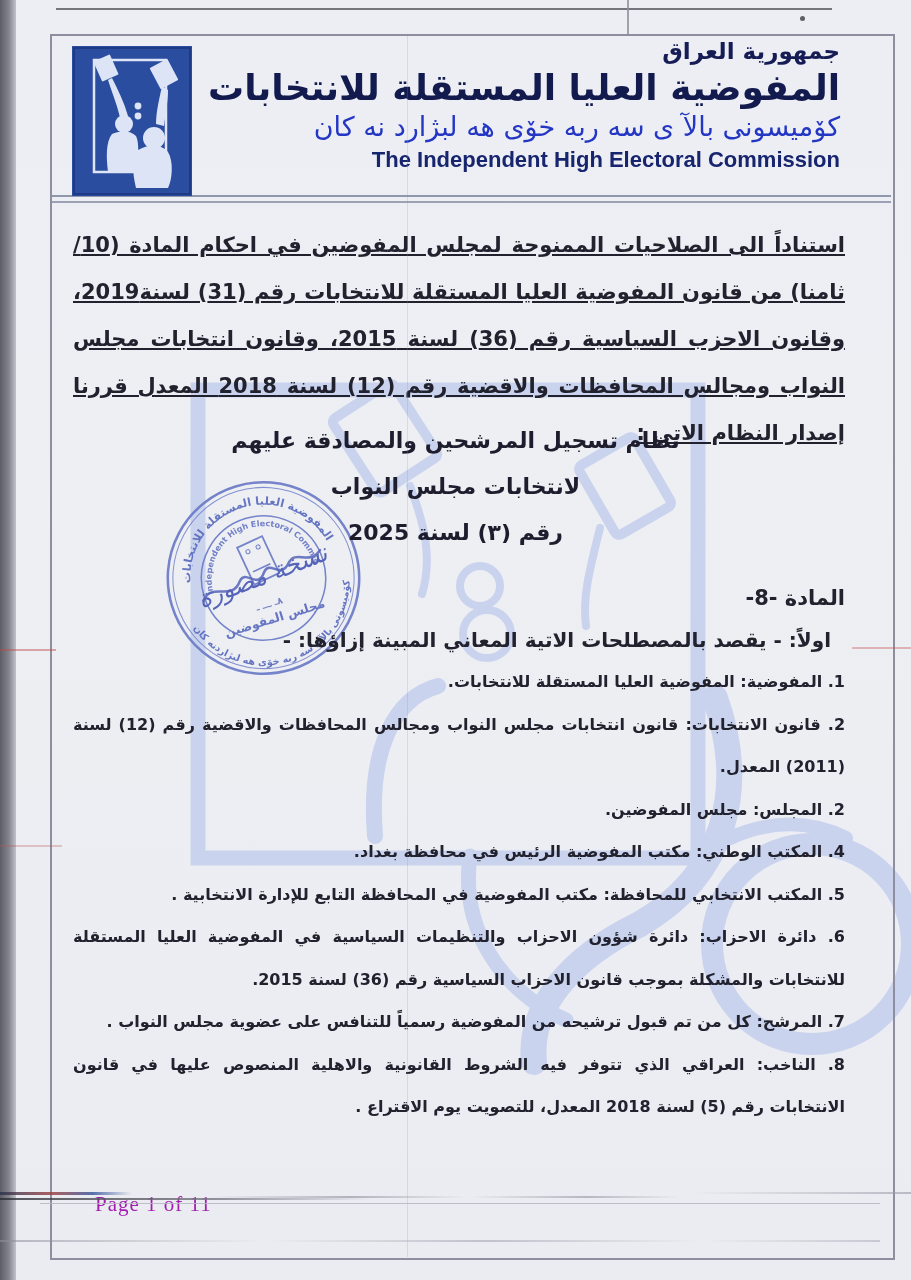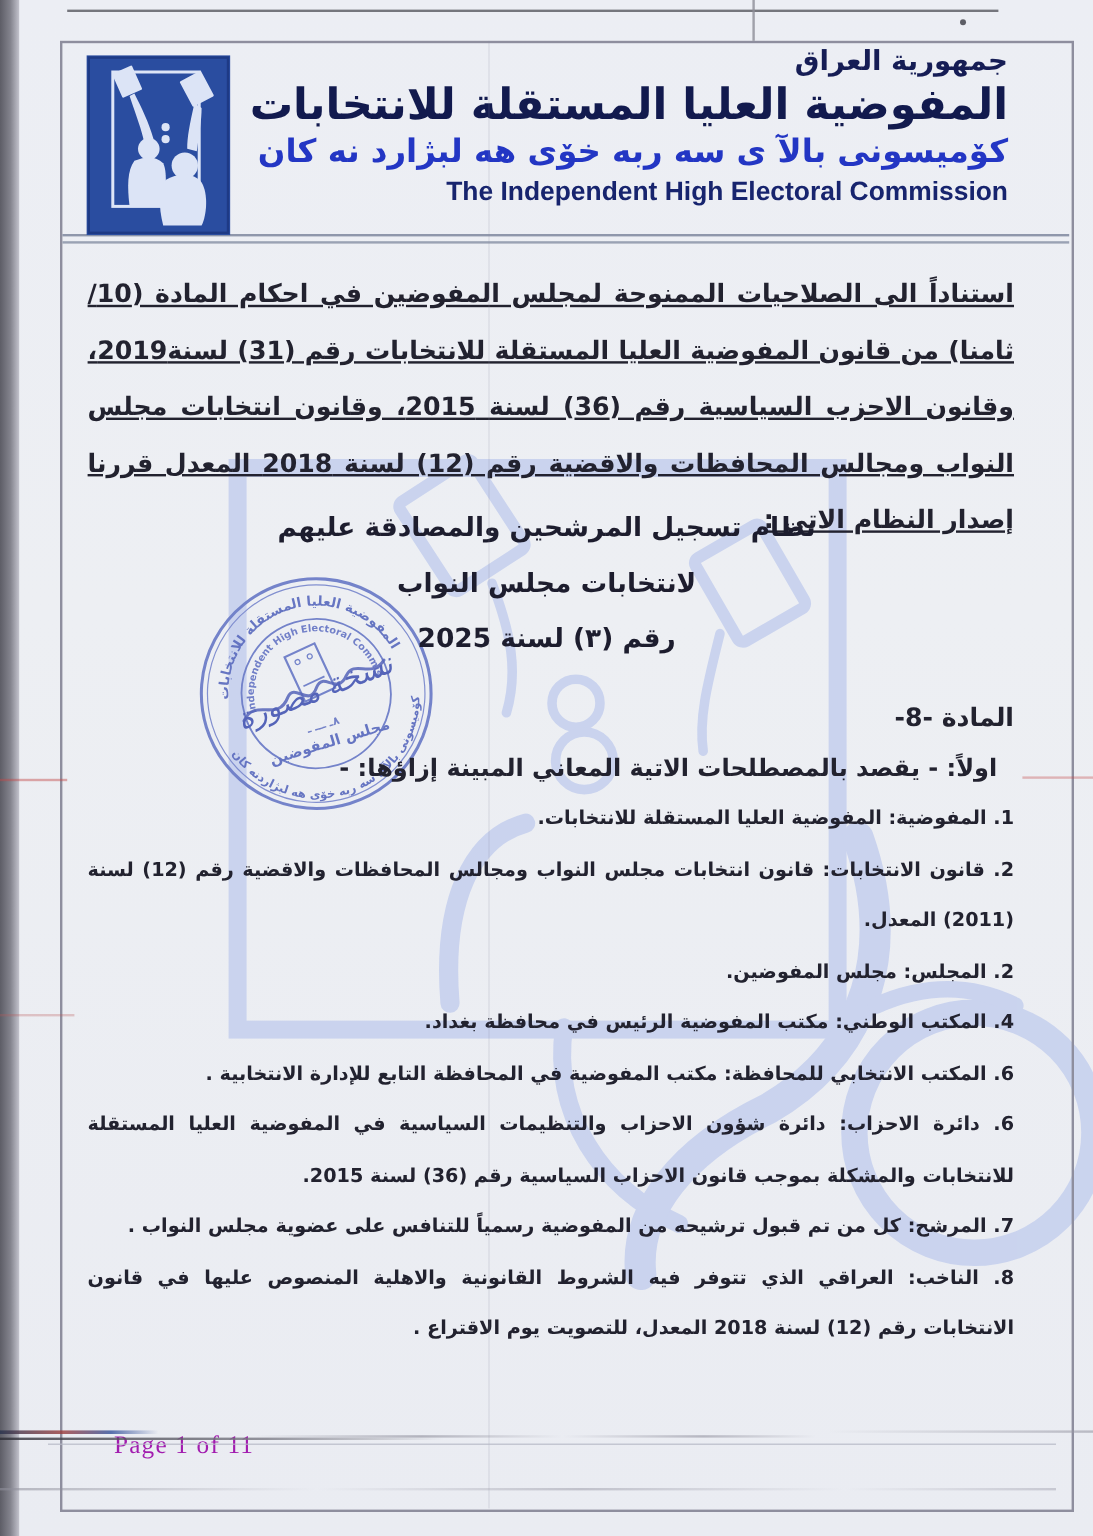--- a/index.html
+++ b/index.html
@@ -26,21 +26,21 @@
   .n-f5{left:0px;top:1240px;width:880px;height:2px;background:linear-gradient(90deg,#8f8f9b,transparent 30%,#a5a5b1 55%,transparent 80%,#b0b0bc);opacity:.6;}
   .n-f6{left:690px;top:1192px;width:221px;height:2px;background:linear-gradient(90deg,transparent,#9898a4);opacity:.6;}
   
   .frame{position:absolute;left:50px;top:34px;width:841px;height:1222px;border:2px solid #8e8e9e;z-index:2;}
   .header-rule{position:absolute;left:52px;top:195px;width:839px;height:4px;border-top:2px solid #8f97ab;border-bottom:2px solid #9aa2b4;z-index:4;}
   
   .logo{position:absolute;left:72px;top:46px;width:120px;height:150px;z-index:5;}
   .letterhead-text{position:absolute;left:195px;top:38px;width:645px;text-align:right;z-index:4;}
   .lh-country{font-size:23px;font-weight:bold;color:#161d55;margin:0 0 3px 0;}
   .lh-ar{font-size:36px;font-weight:bold;color:#121a4e;margin:0 0 3px 0;letter-spacing:0px;}
-  .lh-ku{font-size:27px;font-weight:bold;color:#2336c4;margin:0 0 5px 0;}
+  .lh-ku{font-size:27px;font-weight:normal;color:#2336c4;margin:0 0 5px 0;}
   .lh-en{font-family:"Liberation Sans",sans-serif;font-size:22px;font-weight:bold;color:#17246e;margin:0;}
   
   .content{position:absolute;left:0;top:0;width:911px;height:1280px;z-index:3;}
   .preamble{position:absolute;right:66px;top:222px;width:772px;direction:rtl;text-align:justify;
     font-size:21px;font-weight:bold;color:#22222f;line-height:47px;margin:0;text-decoration:underline;}
   .doc-title{position:absolute;left:0;top:418px;width:911px;text-align:center;direction:rtl;
     font-size:22px;font-weight:bold;color:#1d1d2e;line-height:46px;z-index:3;}
   .article{position:absolute;right:66px;top:577px;width:772px;direction:rtl;color:#22222f;}
   .article h3{font-size:21px;font-weight:bold;margin:0;line-height:42px;}
   .article .intro{font-size:20px;font-weight:bold;margin:0;line-height:42px;padding-right:14px;}
@@ -162,20 +162,20 @@
     <div>رقم (٣) لسنة 2025</div>
   </div>
 
   <div class="article">
     <h3>المادة -8-</h3>
     <p class="intro">اولاً: - يقصد بالمصطلحات الاتية المعاني المبينة إزاؤها: -</p>
     <p class="def">1. المفوضية: المفوضية العليا المستقلة للانتخابات.</p>
     <p class="def">2. قانون الانتخابات: قانون انتخابات مجلس النواب ومجالس المحافظات والاقضية رقم (12) لسنة (2011) المعدل.</p>
     <p class="def">2. المجلس: مجلس المفوضين.</p>
     <p class="def">4. المكتب الوطني: مكتب المفوضية الرئيس في محافظة بغداد.</p>
-    <p class="def">6. المكتب الانتخابي للمحافظة: مكتب المفوضية في المحافظة التابع للإدارة الانتخابية .</p>
+    <p class="def">5. المكتب الانتخابي للمحافظة: مكتب المفوضية في المحافظة التابع للإدارة الانتخابية .</p>
     <p class="def">6. دائرة الاحزاب: دائرة شؤون الاحزاب والتنظيمات السياسية في المفوضية العليا المستقلة للانتخابات والمشكلة بموجب قانون الاحزاب السياسية رقم (36) لسنة 2015.</p>
     <p class="def">7. المرشح:  كل من تم قبول ترشيحه من المفوضية رسمياً للتنافس على عضوية مجلس النواب .</p>
-    <p class="def">8. الناخب: العراقي الذي تتوفر فيه الشروط القانونية والاهلية المنصوص عليها في قانون الانتخابات رقم (12) لسنة 2018  المعدل، للتصويت يوم الاقتراع .</p>
+    <p class="def">8. الناخب: العراقي الذي تتوفر فيه الشروط القانونية والاهلية المنصوص عليها في قانون الانتخابات رقم (5) لسنة 2018  المعدل، للتصويت يوم الاقتراع .</p>
   </div>
 </div>
 
 <div class="page-num">Page 1 of 11</div>
 
 </body></html>

